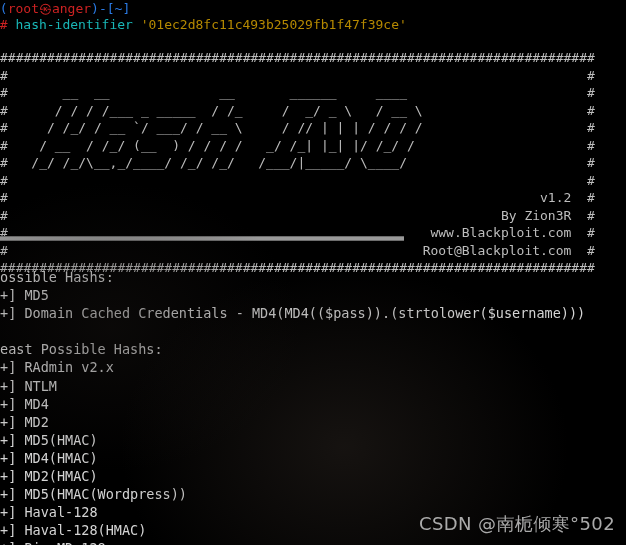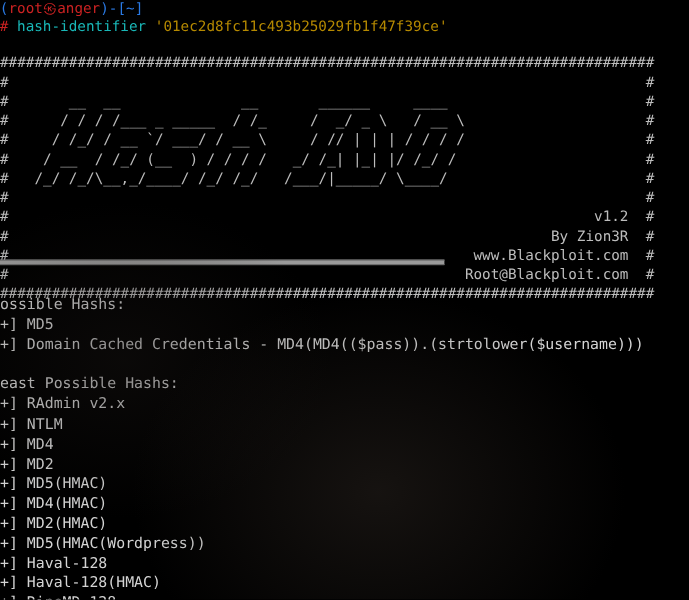--- a/index.html
+++ b/index.html
@@ -129,14 +129,15 @@
 #                                                      www.Blackploit.com  #
 #                                                     Root@Blackploit.com  #
 ############################################################################</pre>
 
   <div id="separator"></div>
 
   <div id="output"><span class="row">ossible Hashs:</span><span class="row">+] MD5</span><span class="row">+] Domain Cached Credentials - MD4(MD4(($pass)).(strtolower($username)))</span><span class="blank"> </span><span class="row">east Possible Hashs:</span><span class="row">+] RAdmin v2.x</span><span class="row">+] NTLM</span><span class="row">+] MD4</span><span class="row">+] MD2</span><span class="row">+] MD5(HMAC)</span><span class="row">+] MD4(HMAC)</span><span class="row">+] MD2(HMAC)</span><span class="row">+] MD5(HMAC(Wordpress))</span><span class="row">+] Haval-128</span><span class="row">+] Haval-128(HMAC)</span><span class="row">+] RipeMD-128</span></div>
 
   <div id="vignette"></div>
 
+  <div id="watermark">CSDN @南栀倾寒°502</div>
 
 </div>
 
 </body></html>

